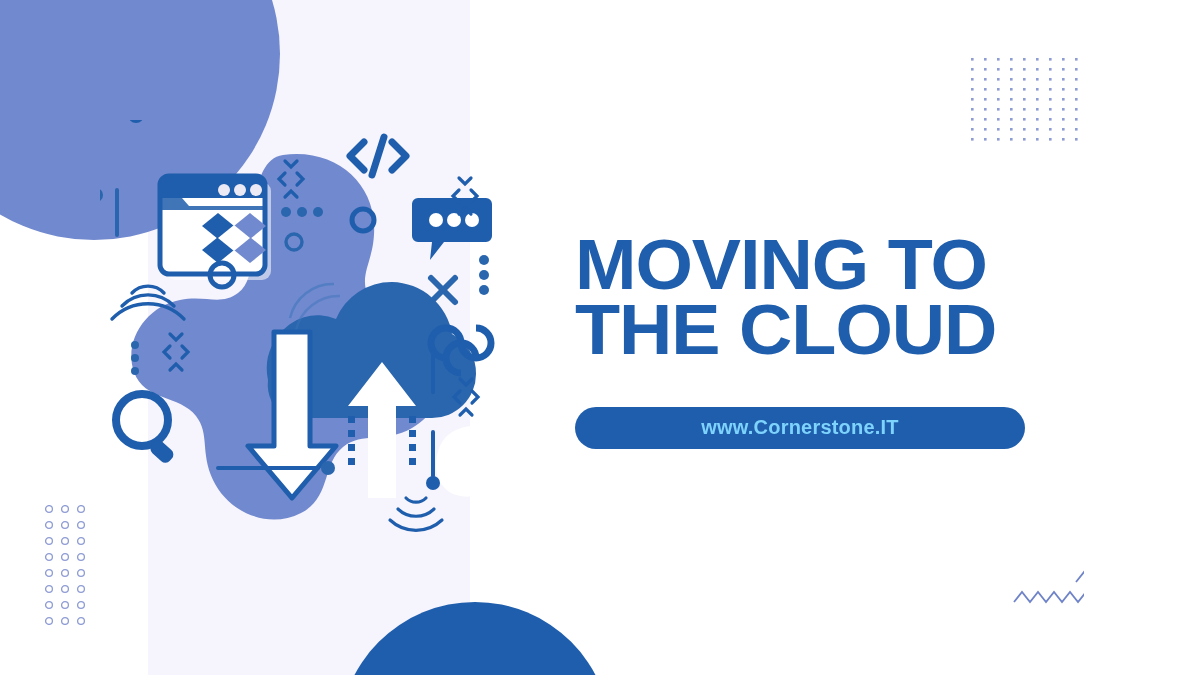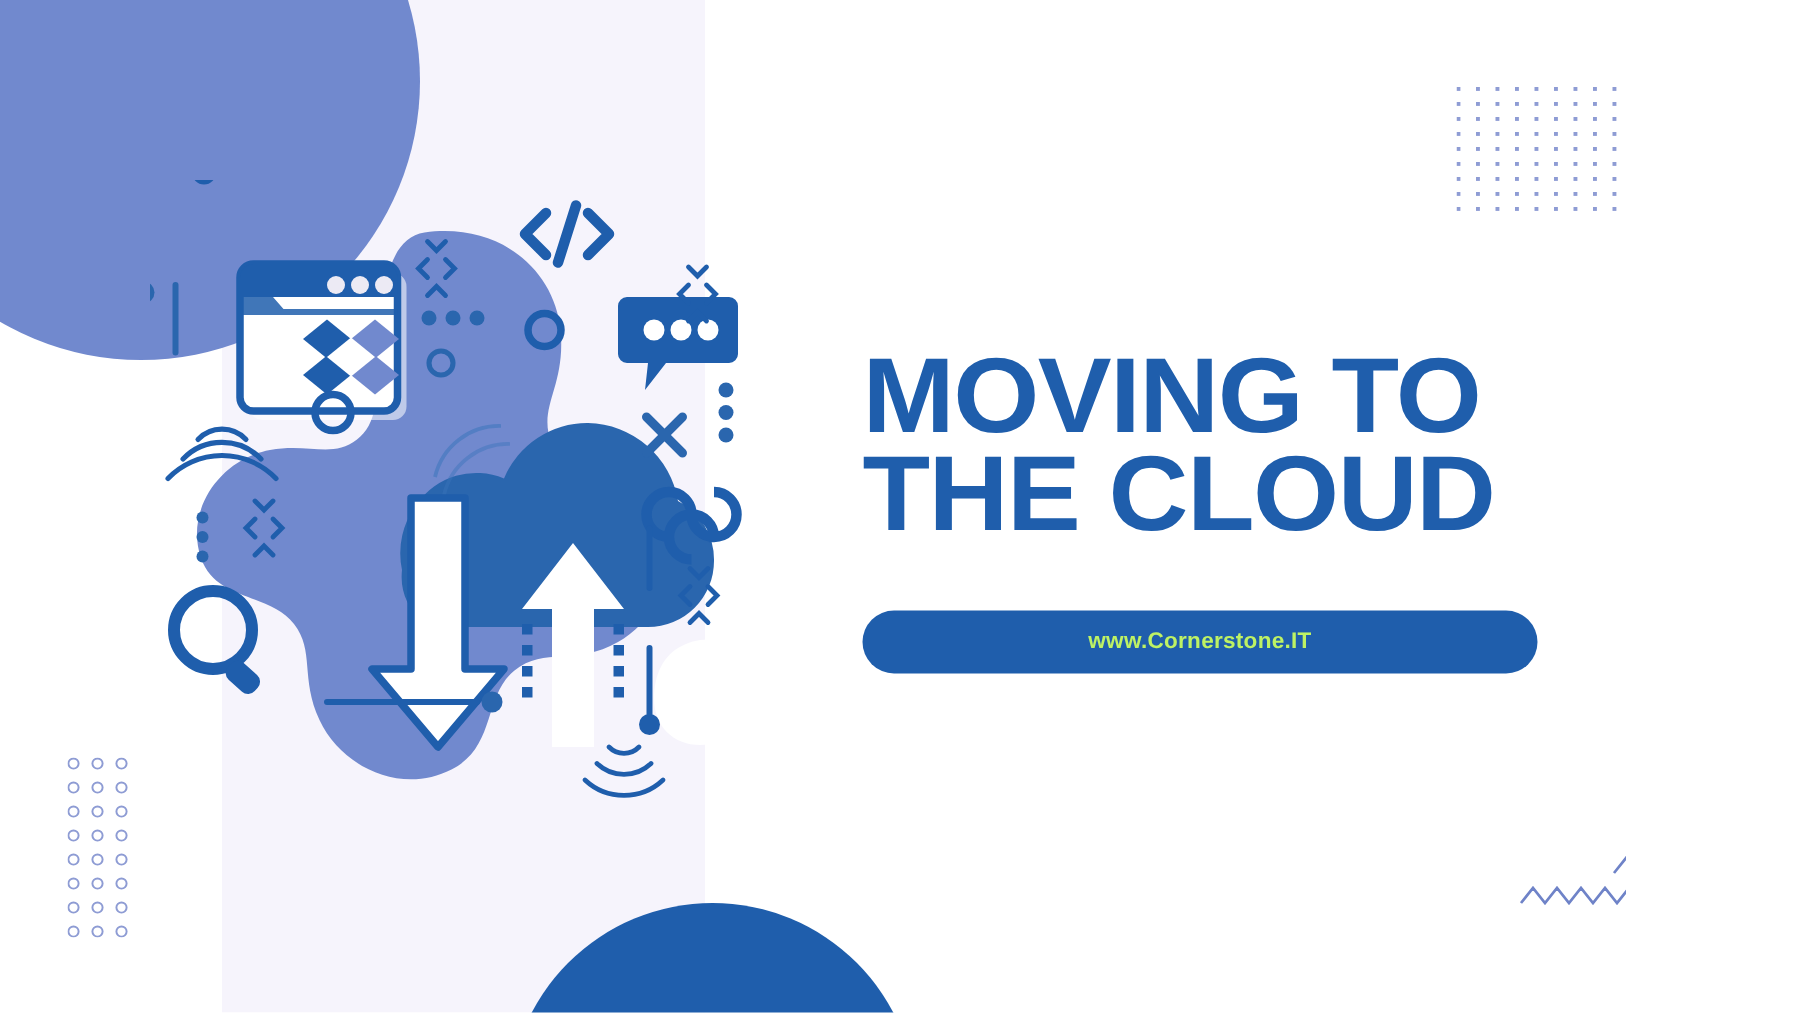--- a/index.html
+++ b/index.html
@@ -82,22 +82,22 @@
   }
   #cta {
     margin-top:44px;
     display:flex;
     align-items:center;
     justify-content:center;
     width:450px;
     height:42px;
     background:#1f5eac;
     border-radius:21px;
-    color:#bef264;
-    font-size:15px;
+    color:#7dd3fc;
+    font-size:20px;
     font-weight:bold;
     letter-spacing:0.2px;
     cursor:pointer;
     border:none;
     font-family:"Liberation Sans", sans-serif;
   }
 </style>
 </head>
 <body>
 

